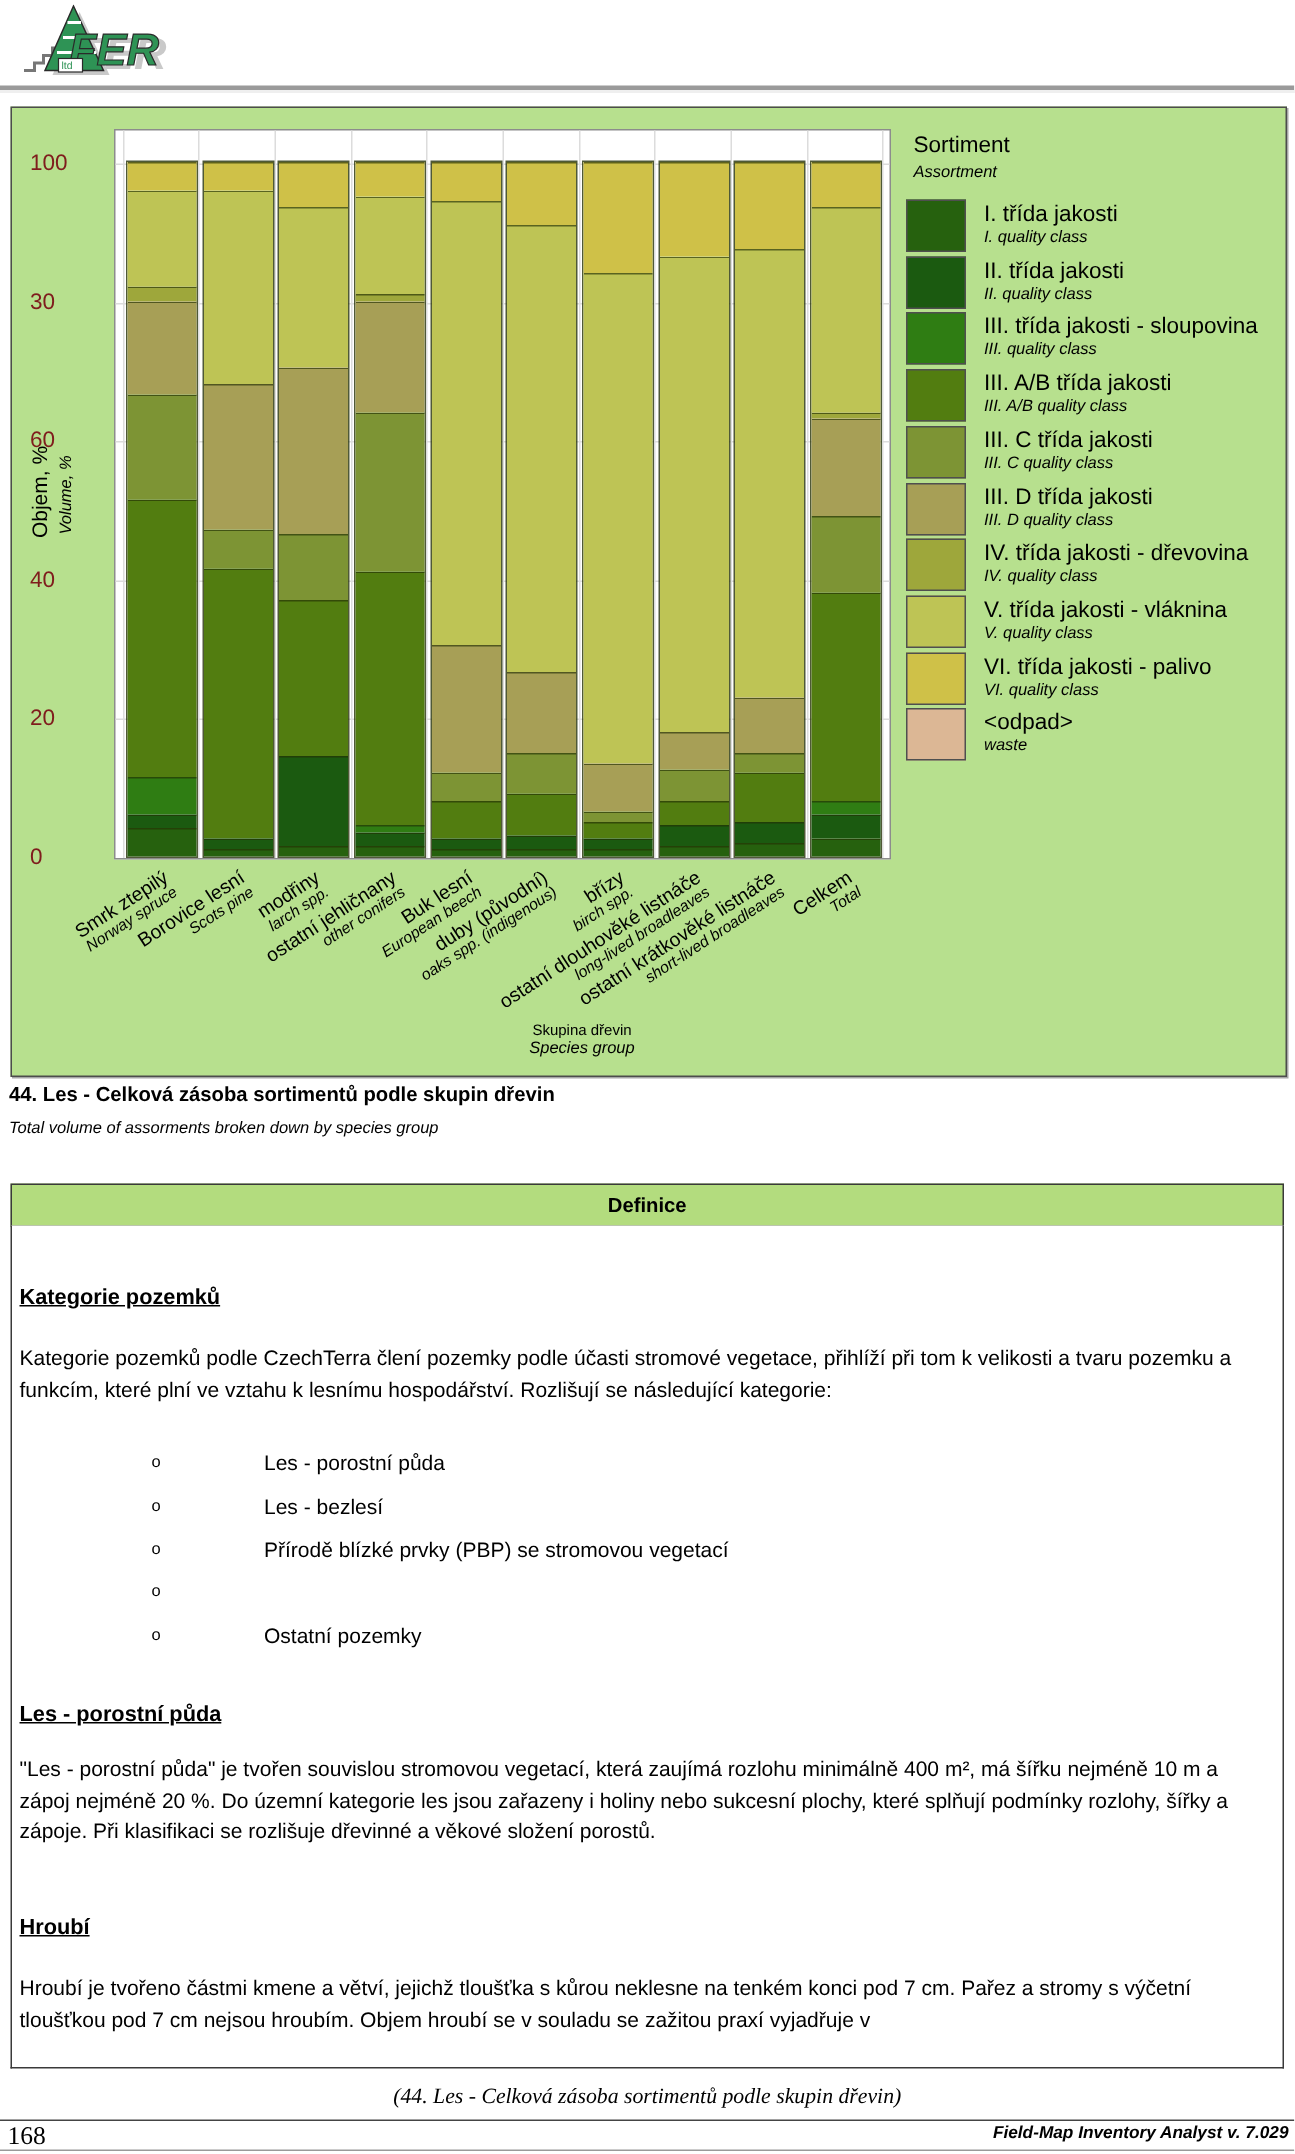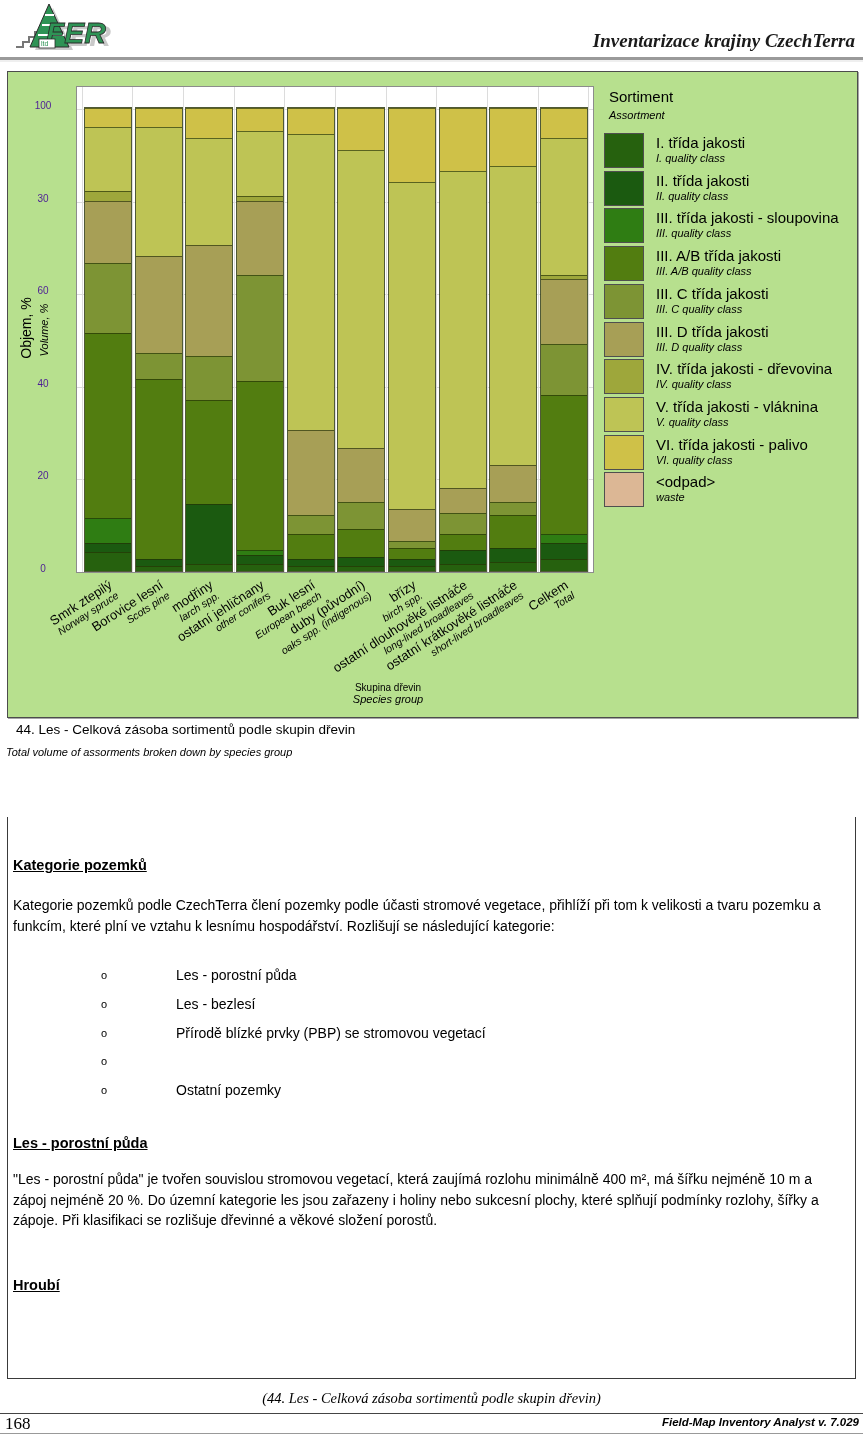--- a/index.html
+++ b/index.html
@@ -12,38 +12,38 @@
   #header-rule{left:0;top:57px;width:863px;height:3px;background:#9a9a9a;border-bottom:2px solid #efefef;}
   
   #chart-panel{left:7px;top:71px;width:849px;height:645px;background:#b7e08e;
       border:1px solid #4c4c4c;box-shadow:1px 1px 0 rgba(0,0,0,.35);}
   #plot{left:68px;top:14px;width:516px;height:485px;background:#ffffff;border:1px solid #8c8c8c;}
   .hgrid{left:0;width:516px;height:1px;background:#dcdcdc;}
   .vgrid{top:0;width:1px;height:485px;background:#dcdcdc;}
   .bar{bottom:0;width:46px;display:flex;flex-direction:column-reverse;
        border:1px solid rgba(35,48,5,.8);background:transparent;}
   .seg{width:100%;box-shadow:inset 0 1px 0 rgba(35,48,5,.65);}
-  .ytick{left:12px;width:46px;text-align:center;font-size:10px;color:#4c1d95;}
+  .ytick{left:12px;width:46px;text-align:left;font-size:15px;color:#7f1d1d;}
   #ylabel-cz{left:-222px;top:248px;width:480px;text-align:center;font-size:14px;transform:rotate(-90deg);}
   #ylabel-en{left:-204px;top:252px;width:480px;text-align:center;font-size:11px;font-style:italic;transform:rotate(-90deg);}
   .xlab{top:491px;width:260px;text-align:right;transform:rotate(-33deg);transform-origin:100% 0%;}
   .xlab .cz{font-size:13px;line-height:14px;}
   .xlab .en{font-size:10.5px;font-style:italic;line-height:11px;}
   #xtitle{left:180px;top:610px;width:400px;text-align:center;}
   #xtitle .cz{font-size:10px;}
   #xtitle .en{font-size:11px;font-style:italic;}
   #legend-title{left:601px;top:16px;font-size:15px;}
   #legend-subtitle{left:601px;top:37px;font-size:11px;font-style:italic;}
   #legend{left:596px;top:61px;width:250px;}
   .lg-item{left:0;width:250px;}
   .lg-swatch{left:0;top:0;width:38px;height:33px;border:1px solid #4f4f4f;}
   .lg-main{left:52px;top:1px;font-size:15px;}
   .lg-sub{left:52px;top:19px;font-size:11px;font-style:italic;}
   
-  #caption-cz{left:16px;top:722px;font-size:13.5px;}
+  #caption-cz{left:6px;top:722px;font-size:13.5px;font-weight:bold;}
   #caption-en{left:6px;top:746px;font-size:11px;font-style:italic;}
   
   #def-header{left:7px;top:789px;width:847px;height:27px;background:#b3dc7e;border:1px solid #3a3a3a;
       text-align:center;line-height:27px;font-weight:bold;font-size:13.5px;}
   #def-box{left:7px;top:817px;width:847px;height:561px;background:#fff;border:1px solid #3a3a3a;border-top:none;}
   .def-h{left:5px;font-size:14.5px;font-weight:bold;text-decoration:underline;}
   .def-p{left:5px;width:826px;font-size:14px;line-height:20.5px;}
   .bullet-row{left:93px;width:740px;height:20px;font-size:14px;}
   .bullet-glyph{position:absolute;left:0;top:2px;font-size:11px;}
   .bullet-text{position:absolute;left:75px;top:0;}
@@ -71,21 +71,20 @@
         <polygon points="37,1 57,44 18,44" fill="#2e9355" stroke="#2a2a2a" stroke-width="1"></polygon>
         <line x1="26" y1="32" x2="52" y2="32" stroke="#ffffff" stroke-width="2"></line>
         <line x1="30" y1="22" x2="47" y2="22" stroke="#ffffff" stroke-width="2"></line>
         <line x1="33" y1="12" x2="42" y2="12" stroke="#ffffff" stroke-width="2"></line>
         <text x="34" y="40" font-size="30" font-weight="bold" font-style="italic" fill="#2e9355" stroke="#2a2a2a" stroke-width="0.8" font-family="Liberation Sans, sans-serif">FER</text>
         <rect x="27" y="36" width="16" height="9" fill="#ffffff" stroke="#2a2a2a" stroke-width="0.8"></rect>
         <text x="29" y="43" font-size="7" fill="#2e9355" font-family="Liberation Sans, sans-serif">ltd</text>
       </g>
     </svg>
   </div>
-  <div class="abs" id="header-title">Inventarizace krajiny CzechTerra</div>
   <div class="abs" id="header-rule"></div>
 
   <div class="abs" id="chart-panel">
     <div class="abs" id="ylabel-cz">Objem, %</div>
     <div class="abs" id="ylabel-en">Volume, %</div>
     <div class="abs" id="yticks">
         <div class="abs ytick" style="top: 491px;">0</div>
         <div class="abs ytick" style="top: 398.4px;">20</div>
         <div class="abs ytick" style="top: 305.8px;">40</div>
         <div class="abs ytick" style="top: 213.2px;">60</div>
@@ -302,20 +301,21 @@
           <div class="abs lg-swatch" style="background: rgb(220, 183, 149);"></div>
           <div class="abs lg-main">&lt;odpad&gt;</div>
           <div class="abs lg-sub">waste</div>
         </div>
       </div>
   </div>
 
   <div class="abs" id="caption-cz">44. Les - Celková zásoba sortimentů podle skupin dřevin</div>
   <div class="abs" id="caption-en">Total volume of assorments broken down by species group</div>
 
+  <div class="abs" id="def-header">Definice</div>
   <div class="abs" id="def-box">
     <div class="abs def-h" style="top:40px;">Kategorie pozemků</div>
     <div class="abs def-p" style="top:78px;">Kategorie pozemků podle CzechTerra člení pozemky podle účasti stromové vegetace, přihlíží při tom k velikosti a tvaru pozemku a funkcím, které plní ve vztahu k lesnímu hospodářství. Rozlišují se následující kategorie:</div>
     <div class="abs" id="bullet-list" style="left:0;top:0;">
         <div class="abs bullet-row" style="top: 150px;">
           <span class="bullet-glyph">o</span>
           <span class="bullet-text">Les - porostní půda</span>
         </div>
         <div class="abs bullet-row" style="top: 178.8px;">
           <span class="bullet-glyph">o</span>
@@ -329,20 +329,21 @@
           <span class="bullet-glyph">o</span>
         </div>
         <div class="abs bullet-row" style="top: 265.2px;">
           <span class="bullet-glyph">o</span>
           <span class="bullet-text">Ostatní pozemky</span>
         </div>
       </div>
     <div class="abs def-h" style="top:318px;">Les - porostní půda</div>
     <div class="abs def-p" style="top:352px;">"Les - porostní půda" je tvořen souvislou stromovou vegetací, která zaujímá rozlohu minimálně 400 m², má šířku nejméně 10 m a zápoj nejméně 20 %. Do územní kategorie les jsou zařazeny i holiny nebo sukcesní plochy, které splňují podmínky rozlohy, šířky a zápoje. Při klasifikaci se rozlišuje dřevinné a věkové složení porostů.</div>
     <div class="abs def-h" style="top:460px;">Hroubí</div>
+    <div class="abs def-p" style="top:498px;">Hroubí je tvořeno částmi kmene a větví, jejichž tloušťka s kůrou neklesne na tenkém konci pod 7 cm. Pařez a stromy s výčetní tloušťkou pod 7 cm nejsou hroubím. Objem hroubí se v souladu se zažitou praxí vyjadřuje v</div>
   </div>
 
   <div class="abs" id="footer-caption">(44. Les - Celková zásoba sortimentů podle skupin dřevin)</div>
   <div class="abs" id="footer-line"></div>
   <div class="abs" id="footer-line2"></div>
   <div class="abs" id="page-number">168</div>
   <div class="abs" id="app-version">Field-Map Inventory Analyst v. 7.029</div>
 
 </div>
 

